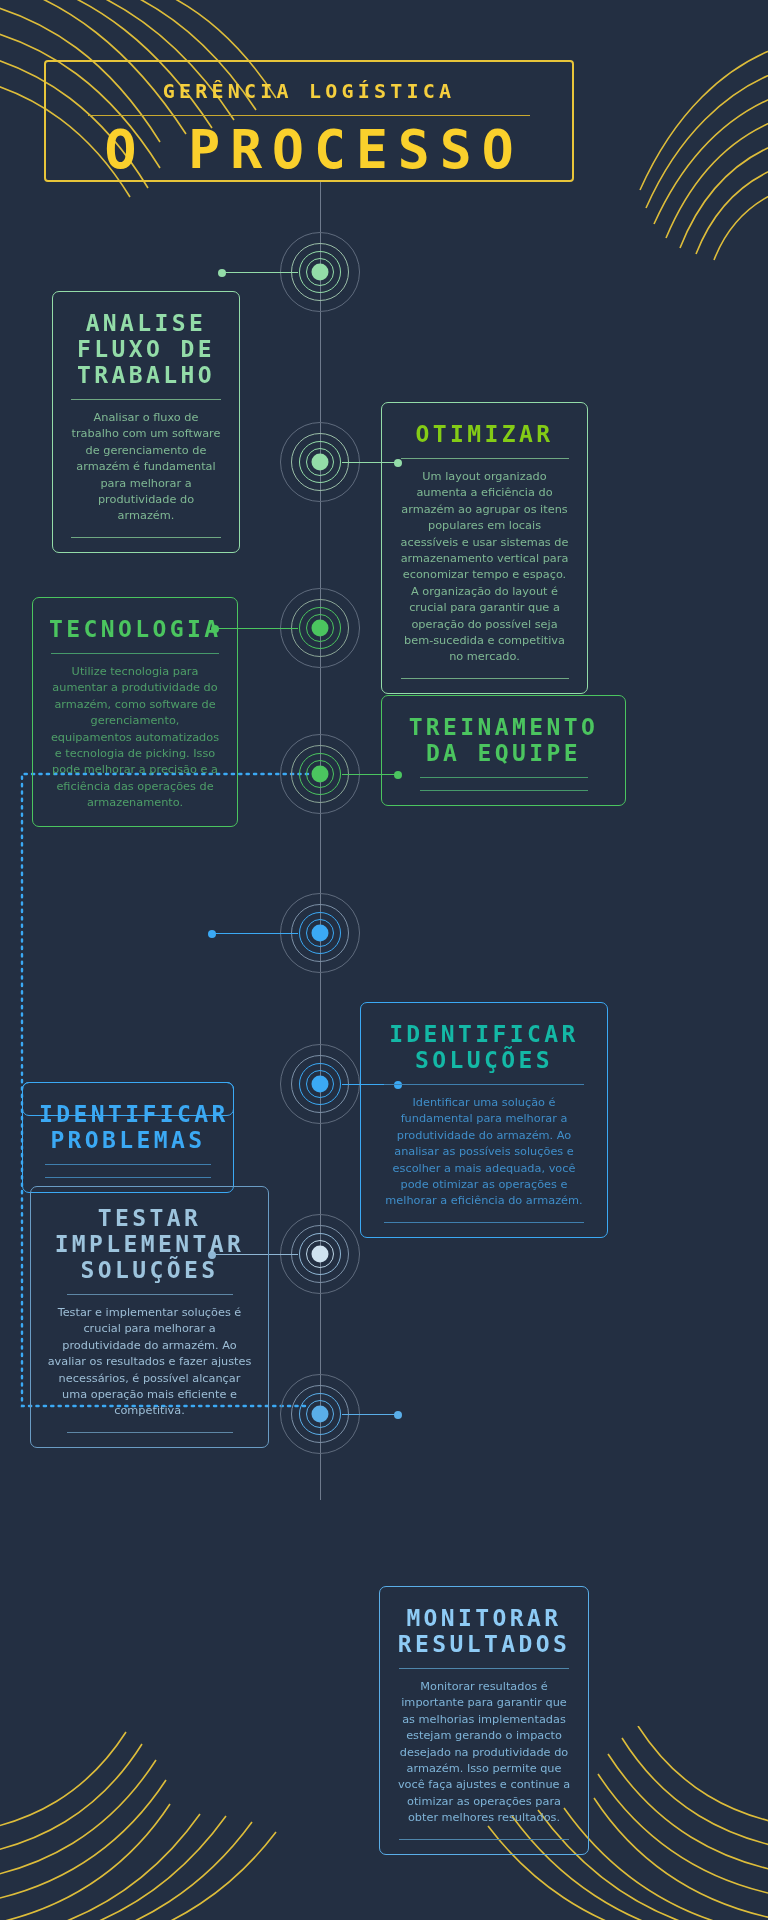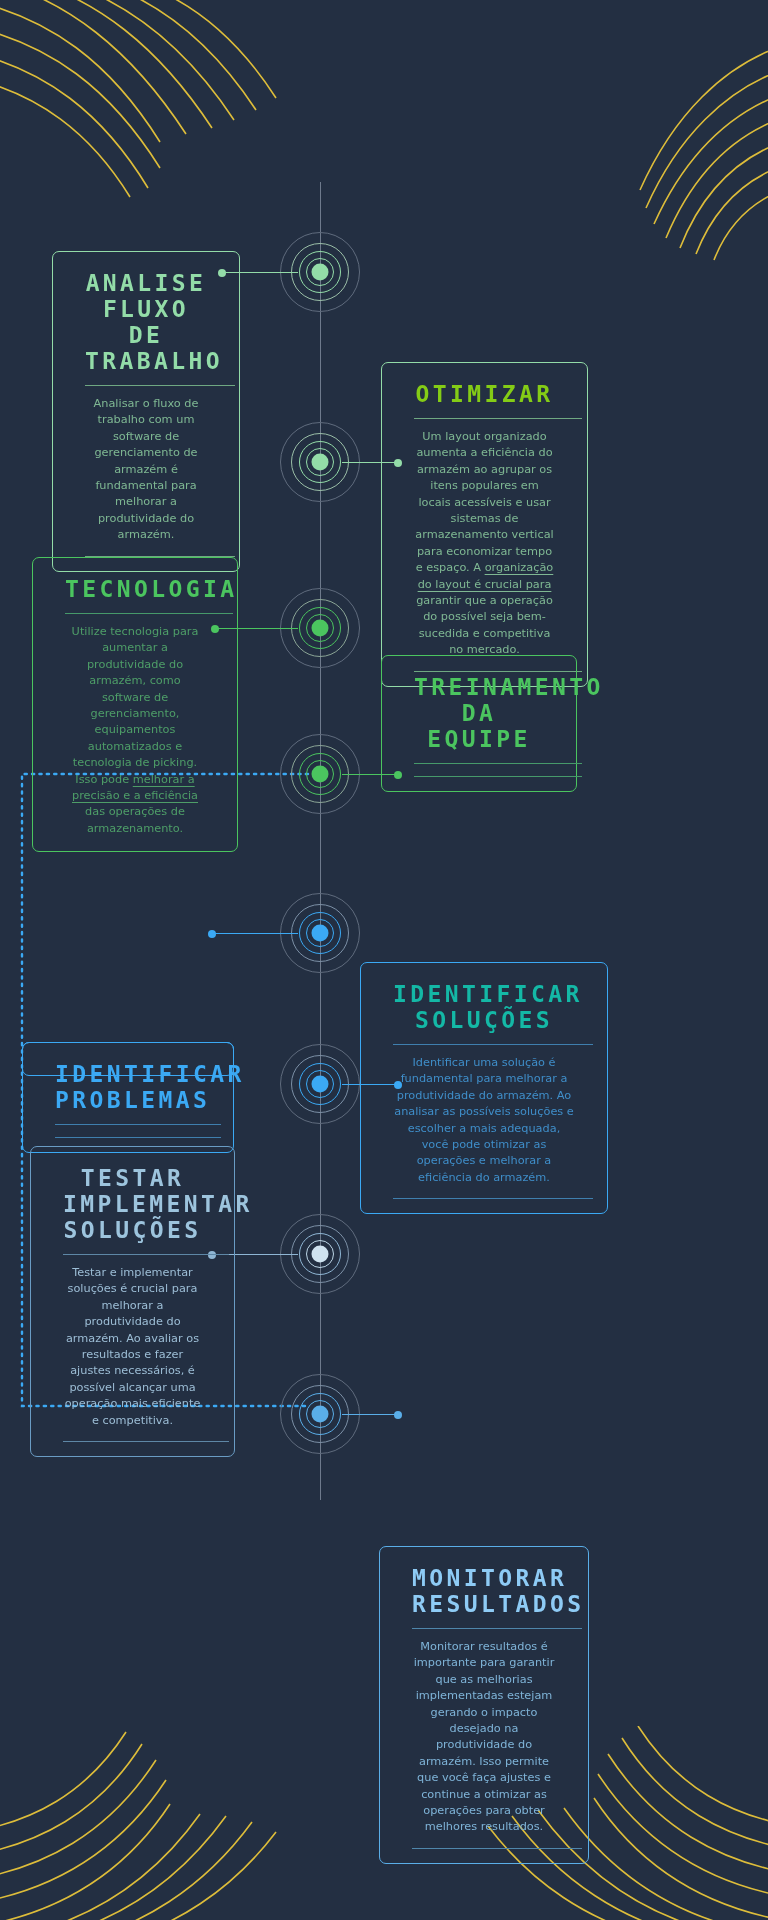--- a/index.html
+++ b/index.html
@@ -54,32 +54,32 @@
     top:50%; left:50%; transform:translate(-50%,-50%); }
 
   
   .conn { position:absolute; height:1px; }
   .conn .dot { position:absolute; width:8px; height:8px; border-radius:50%; top:-3.5px; }
   .conn.to-left .dot { left:-4px; }
   .conn.to-right .dot { right:-4px; }
 
   
   .card {
-    position:absolute; border:1px solid; border-radius:7px; padding:18px 32px 14px;
+    position:absolute; border:1px solid; border-radius:7px; padding:18px 16px 14px;margin-top:40px;
   }
   .card h3 {
     text-align:center; font-family:"DejaVu Sans Mono", monospace; font-weight:bold;
     letter-spacing:3.4px; font-size:23px; line-height:26px;
   }
   .card .rule { height:1px; margin:11px auto 0; }
   .card p {
     text-align:center; font-size:11.3px; line-height:16.4px; margin-top:10px;
   }
   .card .rule-bottom { height:1px; margin:12px auto 0; }
-  .u { text-decoration:underline; text-underline-offset:3px; }
+  .u { text-underline-offset:3px; }
 
   
   .dotted-path { position:absolute; pointer-events:none; }
 </style>
 </head>
 <body>
 
 <div class="stage">
 
   <svg class="waves w-tl" width="300" height="210" viewBox="0 0 300 210" fill="none">
@@ -131,20 +131,25 @@
       <path d="M320 100 C 258 90 204 62 164 0"></path>
       <path d="M294 208 C 216 196 144 158 90 82"></path>
       <path d="M260 210 C 184 196 116 156 64 84"></path>
       <path d="M222 212 C 150 196 86 156 38 90"></path>
       <path d="M182 212 C 116 196 58 158 14 100"></path>
     </g>
   </svg>
 
   <div class="spine"></div>
 
+  <div class="header-box">
+    <div class="kicker">GERÊNCIA LOGÍSTICA</div>
+    <div class="kicker-rule"></div>
+    <div class="bigtitle">O PROCESSO</div>
+  </div>
 
   <svg class="dotted-path" style="left:8px; top:766px; width:320px; height:648px;" viewBox="0 0 320 648" fill="none">
     <path d="M300 8 H14 V640 H300" stroke="#3ba9f4" stroke-width="2.4" fill="none" stroke-dasharray="2.2 5.2" stroke-linecap="round"></path>
   </svg>
 
   <div class="node" style="left:320px; top:272px;">
     <div class="ring r4"></div>
     <div class="ring r3" style="border-color:#9bbfa8;"></div>
     <div class="ring r2" style="border-color:#93dca8;"></div>
     <div class="ring r1" style="border-color:#93dca8;"></div>
@@ -196,21 +201,21 @@
   <div class="node" style="left:320px; top:774px;">
     <div class="ring r4"></div>
     <div class="ring r3" style="border-color:#8ba596;"></div>
     <div class="ring r2" style="border-color:#4bc55f;"></div>
     <div class="ring r1" style="border-color:#4bc55f;"></div>
     <div class="core" style="background:#4bc55f;"></div>
   </div>
   <div class="conn to-right" style="left:342px; top:774px; width:56px; background:#4bc55f;">
     <div class="dot" style="background:#4bc55f;"></div>
   </div>
-  <div class="card" style="left:381px; top:655px; width:196px; border-color:#4bc55f;">
+  <div class="card" style="left:381px; top:655px; width:245px; border-color:#4bc55f;">
     <h3 style="color:#4bc55f;">TREINAMENTO DA EQUIPE</h3>
     <div class="rule" style="width:168px; background:#46996a;"></div>
     <div class="rule-bottom" style="width:168px; background:#46996a;"></div>
   </div>
 
   <div class="node" style="left:320px; top:933px;">
     <div class="ring r4"></div>
     <div class="ring r3" style="border-color:#7c90a6;"></div>
     <div class="ring r2" style="border-color:#3ba9f4;"></div>
     <div class="ring r1" style="border-color:#3ba9f4;"></div>
@@ -246,21 +251,21 @@
   <div class="node" style="left:320px; top:1254px;">
     <div class="ring r4"></div>
     <div class="ring r3" style="border-color:#7c90a6;"></div>
     <div class="ring r2" style="border-color:#8fb6d4;"></div>
     <div class="ring r1" style="border-color:#bcd5e6;"></div>
     <div class="core" style="background:#cfe2ef;"></div>
   </div>
   <div class="conn to-left" style="left:212px; top:1254px; width:86px; background:#8fb6d4;">
     <div class="dot" style="background:#8fb6d4;"></div>
   </div>
-  <div class="card" style="left:30px; top:1146px; width:205px; border-color:#6a9cc4;">
+  <div class="card" style="left:30px; top:1146px; width:239px; border-color:#6a9cc4;">
     <h3 style="color:#9dc4dd;">TESTAR IMPLEMENTAR SOLUÇÕES</h3>
     <div class="rule" style="width:166px; background:#5e87a6;"></div>
     <p style="color:#9dbed6;">Testar e implementar soluções é crucial para melhorar a produtividade do armazém. Ao avaliar os resultados e fazer ajustes necessários, é possível alcançar uma operação mais eficiente e competitiva.</p>
     <div class="rule-bottom" style="width:166px; background:#5e87a6;"></div>
   </div>
 
   <div class="node" style="left:320px; top:1414px;">
     <div class="ring r4"></div>
     <div class="ring r3" style="border-color:#7c90a6;"></div>
     <div class="ring r2" style="border-color:#5aaee8;"></div>

